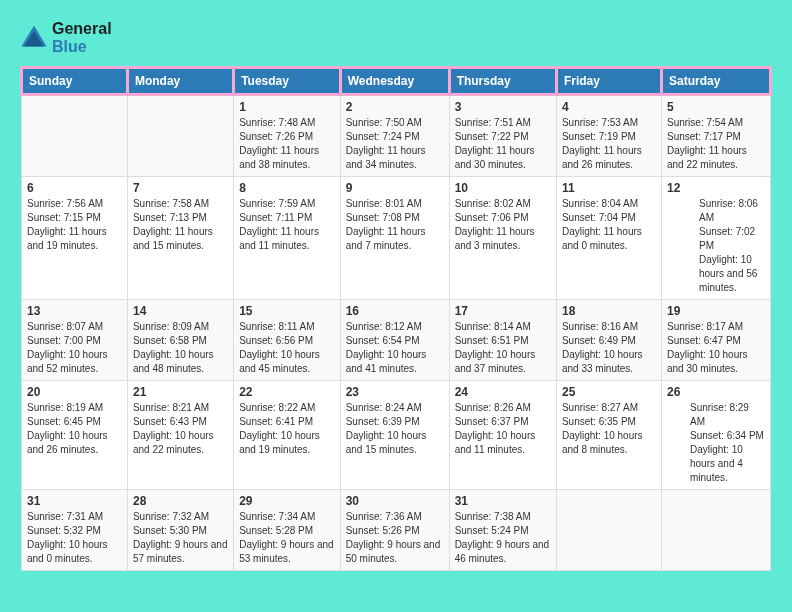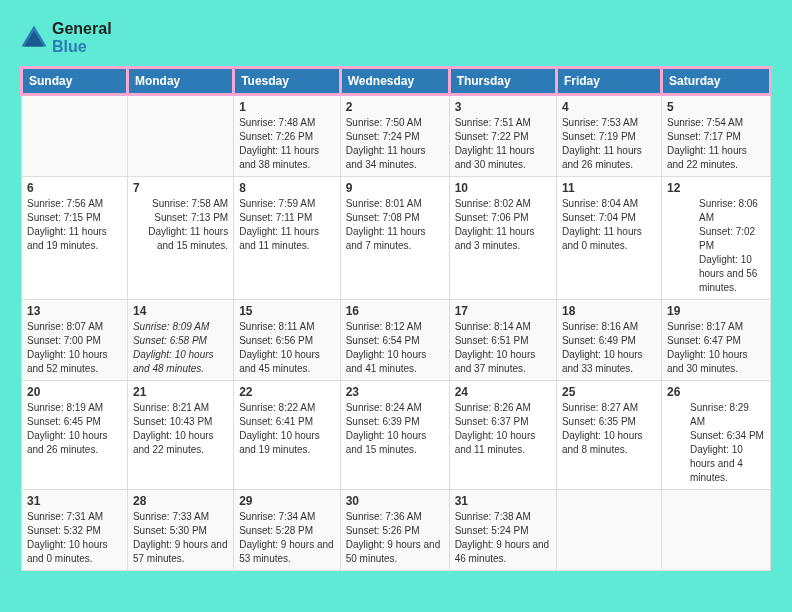--- a/index.html
+++ b/index.html
@@ -160,21 +160,21 @@
         </tr>
         <tr>
           <td>
             <span class="day-num">6</span>
             <div class="day-detail" style="white-space: pre-line;">Sunrise: 7:56 AM
 Sunset: 7:15 PM
 Daylight: 11 hours and 19 minutes.</div>
           </td>
           <td>
             <span class="day-num">7</span>
-            <div class="day-detail" style="white-space: pre-line; text-align: right;">Sunrise: 7:58 AM
+            <div class="day-detail" style="white-space: pre-line;">Sunrise: 7:58 AM
 Sunset: 7:13 PM
 Daylight: 11 hours and 15 minutes.</div>
           </td>
           <td>
             <span class="day-num">8</span>
             <div class="day-detail" style="white-space: pre-line;">Sunrise: 7:59 AM
 Sunset: 7:11 PM
 Daylight: 11 hours and 11 minutes.</div>
           </td>
           <td>
@@ -204,21 +204,21 @@
         </tr>
         <tr>
           <td>
             <span class="day-num">13</span>
             <div class="day-detail" style="white-space: pre-line;">Sunrise: 8:07 AM
 Sunset: 7:00 PM
 Daylight: 10 hours and 52 minutes.</div>
           </td>
           <td>
             <span class="day-num">14</span>
-            <div class="day-detail" style="white-space: pre-line; font-style: italic;">Sunrise: 8:09 AM
+            <div class="day-detail" style="white-space: pre-line;">Sunrise: 8:09 AM
 Sunset: 6:58 PM
 Daylight: 10 hours and 48 minutes.</div>
           </td>
           <td>
             <span class="day-num">15</span>
             <div class="day-detail" style="white-space: pre-line;">Sunrise: 8:11 AM
 Sunset: 6:56 PM
 Daylight: 10 hours and 45 minutes.</div>
           </td>
           <td>
@@ -249,21 +249,21 @@
         <tr>
           <td>
             <span class="day-num">20</span>
             <div class="day-detail" style="white-space: pre-line;">Sunrise: 8:19 AM
 Sunset: 6:45 PM
 Daylight: 10 hours and 26 minutes.</div>
           </td>
           <td>
             <span class="day-num">21</span>
             <div class="day-detail" style="white-space: pre-line;">Sunrise: 8:21 AM
-Sunset: 10:43 PM
+Sunset: 6:43 PM
 Daylight: 10 hours and 22 minutes.</div>
           </td>
           <td>
             <span class="day-num">22</span>
             <div class="day-detail" style="white-space: pre-line;">Sunrise: 8:22 AM
 Sunset: 6:41 PM
 Daylight: 10 hours and 19 minutes.</div>
           </td>
           <td>
             <span class="day-num">23</span>
@@ -292,21 +292,21 @@
         </tr>
         <tr>
           <td>
             <span class="day-num">31</span>
             <div class="day-detail" style="white-space: pre-line;">Sunrise: 7:31 AM
 Sunset: 5:32 PM
 Daylight: 10 hours and 0 minutes.</div>
           </td>
           <td>
             <span class="day-num">28</span>
-            <div class="day-detail" style="white-space: pre-line;">Sunrise: 7:33 AM
+            <div class="day-detail" style="white-space: pre-line;">Sunrise: 7:32 AM
 Sunset: 5:30 PM
 Daylight: 9 hours and 57 minutes.</div>
           </td>
           <td>
             <span class="day-num">29</span>
             <div class="day-detail" style="white-space: pre-line;">Sunrise: 7:34 AM
 Sunset: 5:28 PM
 Daylight: 9 hours and 53 minutes.</div>
           </td>
           <td>

